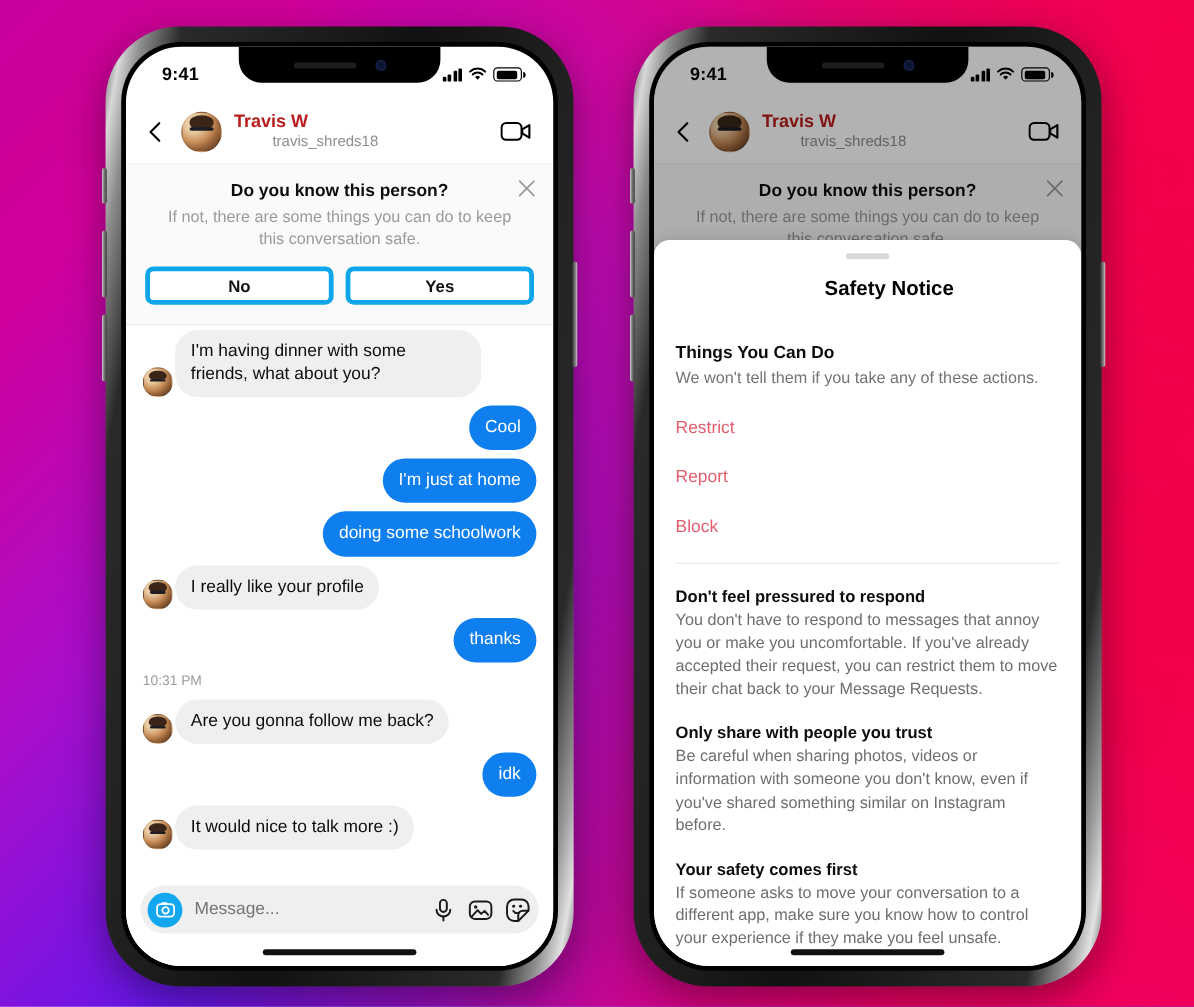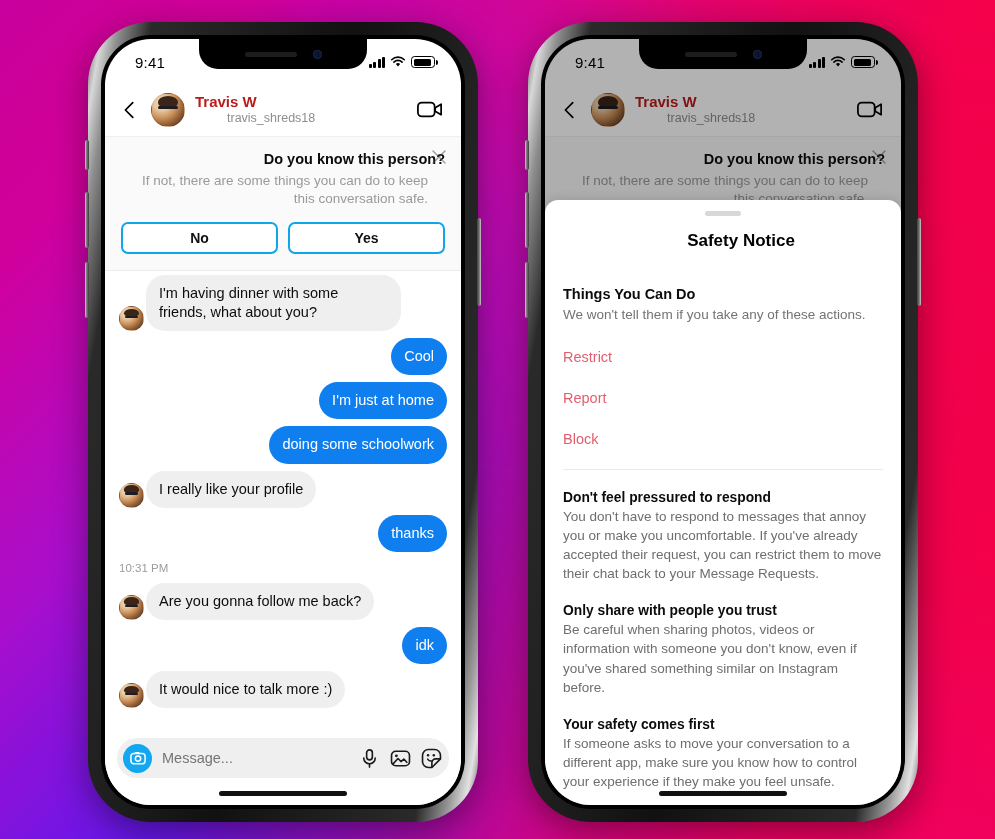--- a/index.html
+++ b/index.html
@@ -89,21 +89,21 @@
     display: flex; align-items: center; justify-content: center; gap: 16px;
   }
   .speaker { width: 52px; height: 5px; background: #1d1d1f; border-radius: 3px; }
   .front-cam { width: 9px; height: 9px; border-radius: 50%; background: #0c1430; box-shadow: inset 0 0 2px #253a78; }
 
   
   .statusbar {
     position: relative; z-index: 20;
     height: 44px; display: flex; align-items: center;
     justify-content: space-between; padding: 0 26px 0 30px;
-    font-size: 15px; font-weight: 400; color: #000;
+    font-size: 15px; font-weight: 700; color: #000;
   }
   .status-time { letter-spacing: .2px; padding-top: 2px; }
   .status-icons { display: flex; align-items: center; gap: 5px; padding-top:2px;}
   .bars { display: flex; align-items: flex-end; gap: 1.5px; height: 11px; }
   .bars i { display:block; width: 3px; background: #000; border-radius: 1px; }
   .bars i:nth-child(1){height:4px}.bars i:nth-child(2){height:6px}
   .bars i:nth-child(3){height:8.5px}.bars i:nth-child(4){height:11px}
   .battery { width: 24px; height: 12px; border: 1.6px solid #000; border-radius: 3.5px; position: relative; }
   .battery::after{content:"";position:absolute;right:-3.5px;top:3.3px;width:2px;height:4.5px;background:#000;border-radius:0 2px 2px 0;}
   .battery i{position:absolute;left:1.5px;top:1.5px;bottom:1.5px;width:17px;background:#000;border-radius:1.6px;display:block;}
@@ -123,31 +123,31 @@
   .avatar::before{content:"";position:absolute;left:18%;top:8%;width:64%;height:38%;border-radius:50% 50% 44% 44%;background:#3a2518;}
   .avatar::after{content:"";position:absolute;left:20%;top:38%;width:60%;height:11%;border-radius:3px;background:#1c1c22;}
   .hdr-names { flex: 1 1 auto; min-width: 0; line-height: 1.12; }
   .hdr-name { font-size: 15px; font-weight: 700; color: #b91c1c; }
   .hdr-handle { font-size: 12.5px; color: #8e8e8e; margin-left: 32px; }
   .video-icon { width: 26px; height: 19px; flex: 0 0 auto; cursor: pointer; }
 
   
   .know-banner {
     background: #fafafa; border-bottom: 1px solid #ececec;
-    padding: 14px 16px 16px; position: relative; text-align: right;
+    padding: 14px 16px 16px; position: relative; text-align: center;
   }
   .kb-title { font-size: 14.5px; font-weight: 700; color: #0c0c0c; margin-bottom: 5px; }
   .kb-sub { font-size: 13.5px; color: #9a9a9a; line-height: 1.33; max-width: 290px; margin: 0 auto; }
   .kb-close {
     position: absolute; right: 14px; top: 12px;
     width: 16px; height: 16px; cursor: pointer; opacity: .55;
   }
   .kb-buttons { display: flex; gap: 10px; margin-top: 14px; }
   .kb-btn {
-    flex: 1 1 0; height: 32px; border: 2px solid #0ea5e9; border-radius: 7px;
+    flex: 1 1 0; height: 32px; border: 4px solid #0ea5e9; border-radius: 7px;
     background: #fff; font-size: 14px; font-weight: 700; color: #111;
     display: flex; align-items: center; justify-content: center; cursor: pointer;
     font-family: "Liberation Sans", sans-serif;
   }
 
   
   .messages { padding: 4px 14px 0; background: #fff; }
   .msg-row { display: flex; align-items: flex-end; gap: 2px; margin-bottom: 7px; }
   .msg-row.out { justify-content: flex-end; }
   .msg-av {

